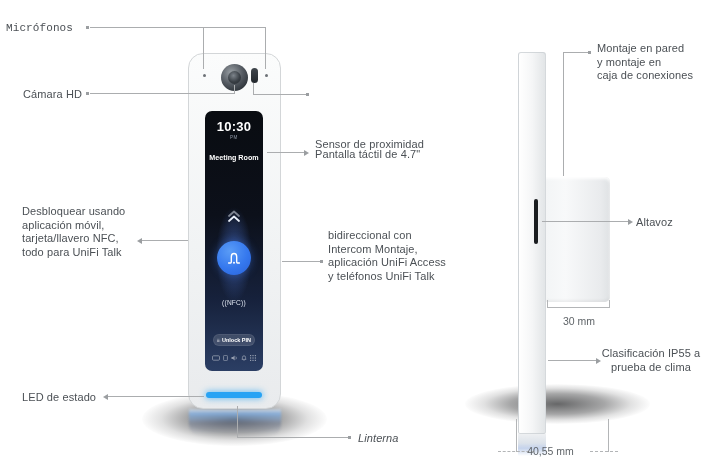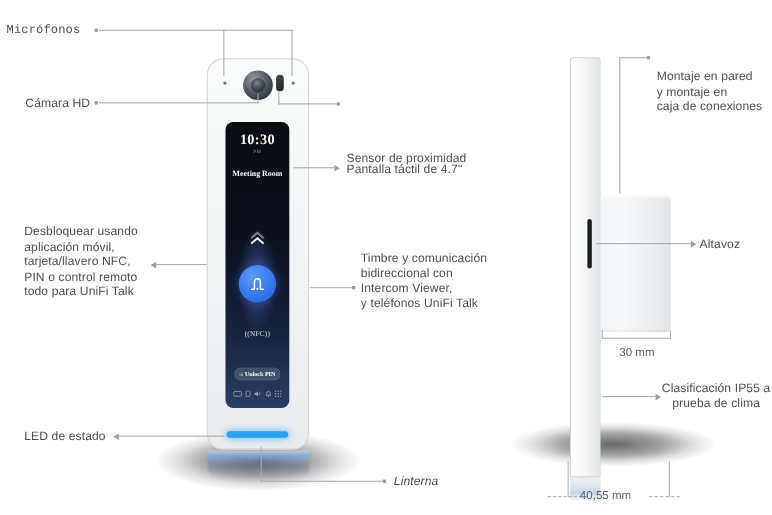--- a/index.html
+++ b/index.html
@@ -15,21 +15,21 @@
   .sq{position:absolute;width:3px;height:3px;background:#9b9ea1;}
   .ar{position:absolute;width:0;height:0;border-top:3px solid transparent;border-bottom:3px solid transparent;}
   .ar.r{border-left:5px solid #9b9ea1;}
   .ar.l{border-right:5px solid #9b9ea1;}
   
   .shadow{position:absolute;border-radius:50%;
     background:radial-gradient(ellipse at center,rgba(8,9,11,.62) 0%,rgba(8,9,11,.36) 36%,rgba(8,9,11,.12) 56%,rgba(8,9,11,0) 72%);}
   
   .device-front{position:absolute;left:188px;top:53px;width:93px;height:356px;border-radius:15px;
     background:linear-gradient(180deg,#fbfcfc 0%,#f0f2f3 60%,#e9ebed 100%);
-    border:1px solid #d3d6d8;box-sizing:border-box;font-family:Liberation Serif, serif;}
+    border:1px solid #d3d6d8;box-sizing:border-box;}
   .mic-dot{position:absolute;width:3px;height:3px;border-radius:50%;background:#6d7277;}
   .camera{position:absolute;left:32px;top:10px;width:27px;height:27px;border-radius:50%;
     background:radial-gradient(circle at 38% 32%,#9aa0a5 0%,#565c63 45%,#2f353b 78%);}
   .camera .lens{position:absolute;left:7px;top:7px;width:13px;height:13px;border-radius:50%;
     background:radial-gradient(circle at 42% 35%,#7d848b 0%,#3a4046 55%,#23282d 100%);}
   .prox{position:absolute;left:62px;top:14px;width:7px;height:15px;border-radius:3.5px;
     background:linear-gradient(180deg,#40464c,#22272c);}
   .screen{position:absolute;left:16px;top:57px;width:58px;height:260px;border-radius:7px;overflow:hidden;
     background:linear-gradient(180deg,#090c11 0%,#0c101a 40%,#16213b 72%,#2b3e64 100%);}
   .scr-c{position:absolute;left:50%;white-space:nowrap;transform-origin:center top;}
@@ -181,45 +181,44 @@
   <div class="hl" style="left:253px;top:94px;width:53px;"></div>
 
   <div class="lbl" style="left:315px;top:148px;">Pantalla táctil de 4.7"</div>
   <div class="hl" style="left:267px;top:152px;width:37px;"></div>
   <div class="ar r" style="left:304px;top:150px;"></div>
 
   <div class="lbl" style="left:22px;top:205px;">
     <div>Desbloquear usando</div>
     <div>aplicación móvil,</div>
     <div>tarjeta/llavero NFC,</div>
-    <div>PIN o control remoto</div>
     <div>todo para UniFi Talk</div>
   </div>
   <div class="ar l" style="left:137px;top:238px;"></div>
   <div class="hl" style="left:142px;top:240px;width:46px;"></div>
 
   <div class="lbl" style="left:328px;top:229px;">
-    <div>Timbre y comunicación</div>
     <div>bidireccional con</div>
-    <div>Intercom Viewer,</div>
+    <div>Intercom Montaje,</div>
+    <div>aplicación UniFi Access</div>
     <div>y teléfonos UniFi Talk</div>
   </div>
   <div class="sq" style="left:320px;top:260px;"></div>
   <div class="hl" style="left:282px;top:261px;width:38px;"></div>
 
   <div class="lbl" style="left:22px;top:391px;">LED de estado</div>
   <div class="ar l" style="left:103px;top:394px;"></div>
   <div class="hl" style="left:108px;top:396px;width:96px;"></div>
 
   <div class="lbl" style="left:358px;top:432px;font-style:italic;">Linterna</div>
   <div class="sq" style="left:348px;top:436px;"></div>
   <div class="vl" style="left:237px;top:406px;height:32px;"></div>
   <div class="hl" style="left:237px;top:437px;width:111px;"></div>
 
-  <div class="lbl" style="left:597px;top:42px;margin-top:22px;">
+  <div class="lbl" style="left:597px;top:42px;">
     <div>Montaje en pared</div>
     <div>y montaje en</div>
     <div>caja de conexiones</div>
   </div>
   <div class="sq" style="left:588px;top:51px;"></div>
   <div class="hl" style="left:563px;top:52px;width:25px;"></div>
   <div class="vl" style="left:563px;top:52px;height:124px;"></div>
 
   <div class="lbl" style="left:636px;top:216px;">Altavoz</div>
   <div class="hl" style="left:542px;top:221px;width:86px;"></div>

